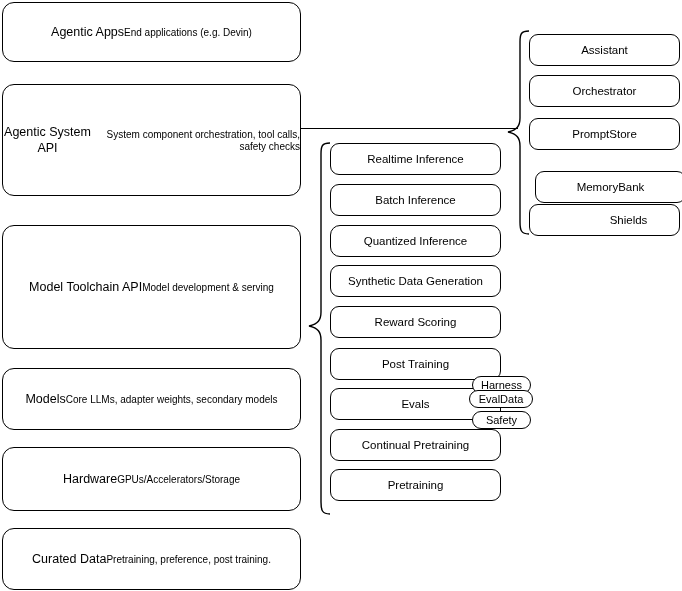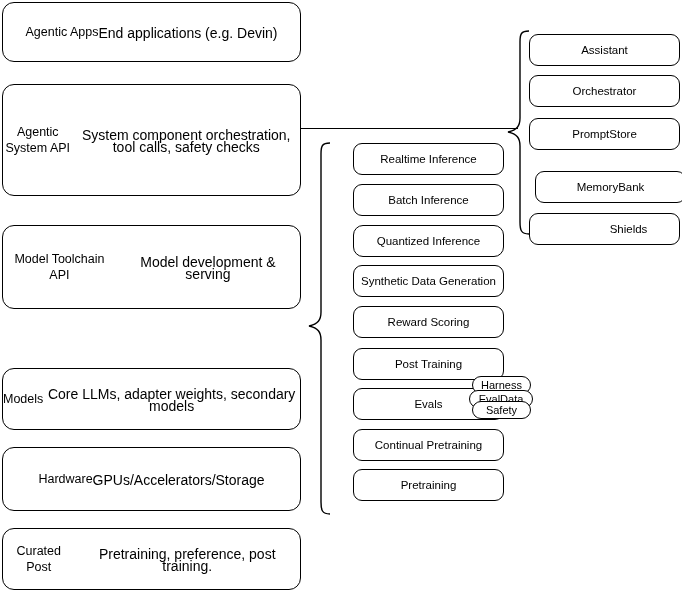--- a/index.html
+++ b/index.html
@@ -34,32 +34,33 @@
     border-radius: 12px;
     left: 2px;
     width: 299px;
   }
   .stack-title {
     font-size: 12.5px;
     line-height: 16px;
     color: #000;
   }
   .stack-sub {
-    font-size: 14px;
+    font-size: 10px;
     line-height: 12px;
     margin-top: 2px;
     color: #000;
+    text-align: right;
   }
   .item-box {
     border-radius: 9px;
     height: 32px;
     font-size: 11.5px;
     justify-content: center;
   }
-  .mid-box { left: 330px; width: 151px; margin-left: 23px; }
+  .mid-box { left: 330px; width: 171px; }
   .right-box { left: 529px; width: 151px; }
 
   
   .pill {
     position: absolute;
     box-sizing: border-box;
     border: 1.2px solid #000000;
     background: #ffffff;
     border-radius: 999px;
     height: 18px;
@@ -89,37 +90,37 @@
   <div class="box stack-box" style="top:2px;height:60px;">
     <div class="stack-title">Agentic Apps</div>
     <div class="stack-sub">End applications (e.g. Devin)</div>
   </div>
 
   <div class="box stack-box" style="top:84px;height:112px;">
     <div class="stack-title">Agentic System API</div>
     <div class="stack-sub">System component orchestration, tool calls, safety checks</div>
   </div>
 
-  <div class="box stack-box" style="top:225px;height:84px;">
+  <div class="box stack-box" style="top:225px;height:124px;">
     <div class="stack-title">Model Toolchain API</div>
     <div class="stack-sub">Model development &amp; serving</div>
   </div>
 
   <div class="box stack-box" style="top:368px;height:62px;">
     <div class="stack-title">Models</div>
     <div class="stack-sub">Core LLMs, adapter weights, secondary models</div>
   </div>
 
   <div class="box stack-box" style="top:447px;height:64px;">
     <div class="stack-title">Hardware</div>
     <div class="stack-sub">GPUs/Accelerators/Storage</div>
   </div>
 
   <div class="box stack-box" style="top:528px;height:62px;">
-    <div class="stack-title">Curated Post</div>
+    <div class="stack-title">Curated Data</div>
     <div class="stack-sub">Pretraining, preference, post training.</div>
   </div>
 
   <div class="hline" style="left:301px;top:128px;width:217px;"></div>
 
   <svg class="brace" style="left:306px;top:140px;" width="26" height="380" viewBox="0 0 26 380">
     <path d="M24 3 C 16 3, 15 6, 15 14 L15 172 C15 180, 12 184, 3 186 C12 188, 15 192, 15 200 L15 362 C15 370, 16 374, 24 374" fill="none" stroke="#000000" stroke-width="1.4"></path>
   </svg>
 
   <div class="box item-box mid-box" style="top:143px;">
@@ -149,37 +150,37 @@
   <div class="box item-box mid-box" style="top:469px;">
     <span>Pretraining</span>
   </div>
 
   <div class="pill" style="left:472px;top:376px;width:59px;">
     <span>Harness</span>
   </div>
   <div class="pill" style="left:469px;top:390px;width:64px;">
     <span>EvalData</span>
   </div>
-  <div class="pill" style="left:472px;top:401px;width:59px;">
+  <div class="pill" style="left:472px;top:411px;width:59px;">
     <span>Safety</span>
   </div>
 
   <svg class="brace" style="left:505px;top:28px;" width="26" height="216" viewBox="0 0 26 216">
     <path d="M24 3 C 16 3, 15 6, 15 14 L15 90 C15 98, 12 102, 3 104 C12 106, 15 110, 15 118 L15 194 C15 202, 16 206, 24 206" fill="none" stroke="#000000" stroke-width="1.4"></path>
   </svg>
 
   <div class="box item-box right-box" style="top:34px;">
     <span>Assistant</span>
   </div>
   <div class="box item-box right-box" style="top:75px;">
     <span>Orchestrator</span>
   </div>
   <div class="box item-box right-box" style="top:118px;">
     <span>PromptStore</span>
   </div>
   <div class="box item-box right-box" style="top:171px;margin-left:6px;">
     <span>MemoryBank</span>
   </div>
-  <div class="box item-box right-box" style="top:213px;padding-left:48px;">
+  <div class="box item-box right-box" style="top:204px;padding-left:48px;">
     <span>Shields</span>
   </div>
 
 </div>
 
 </body></html>

